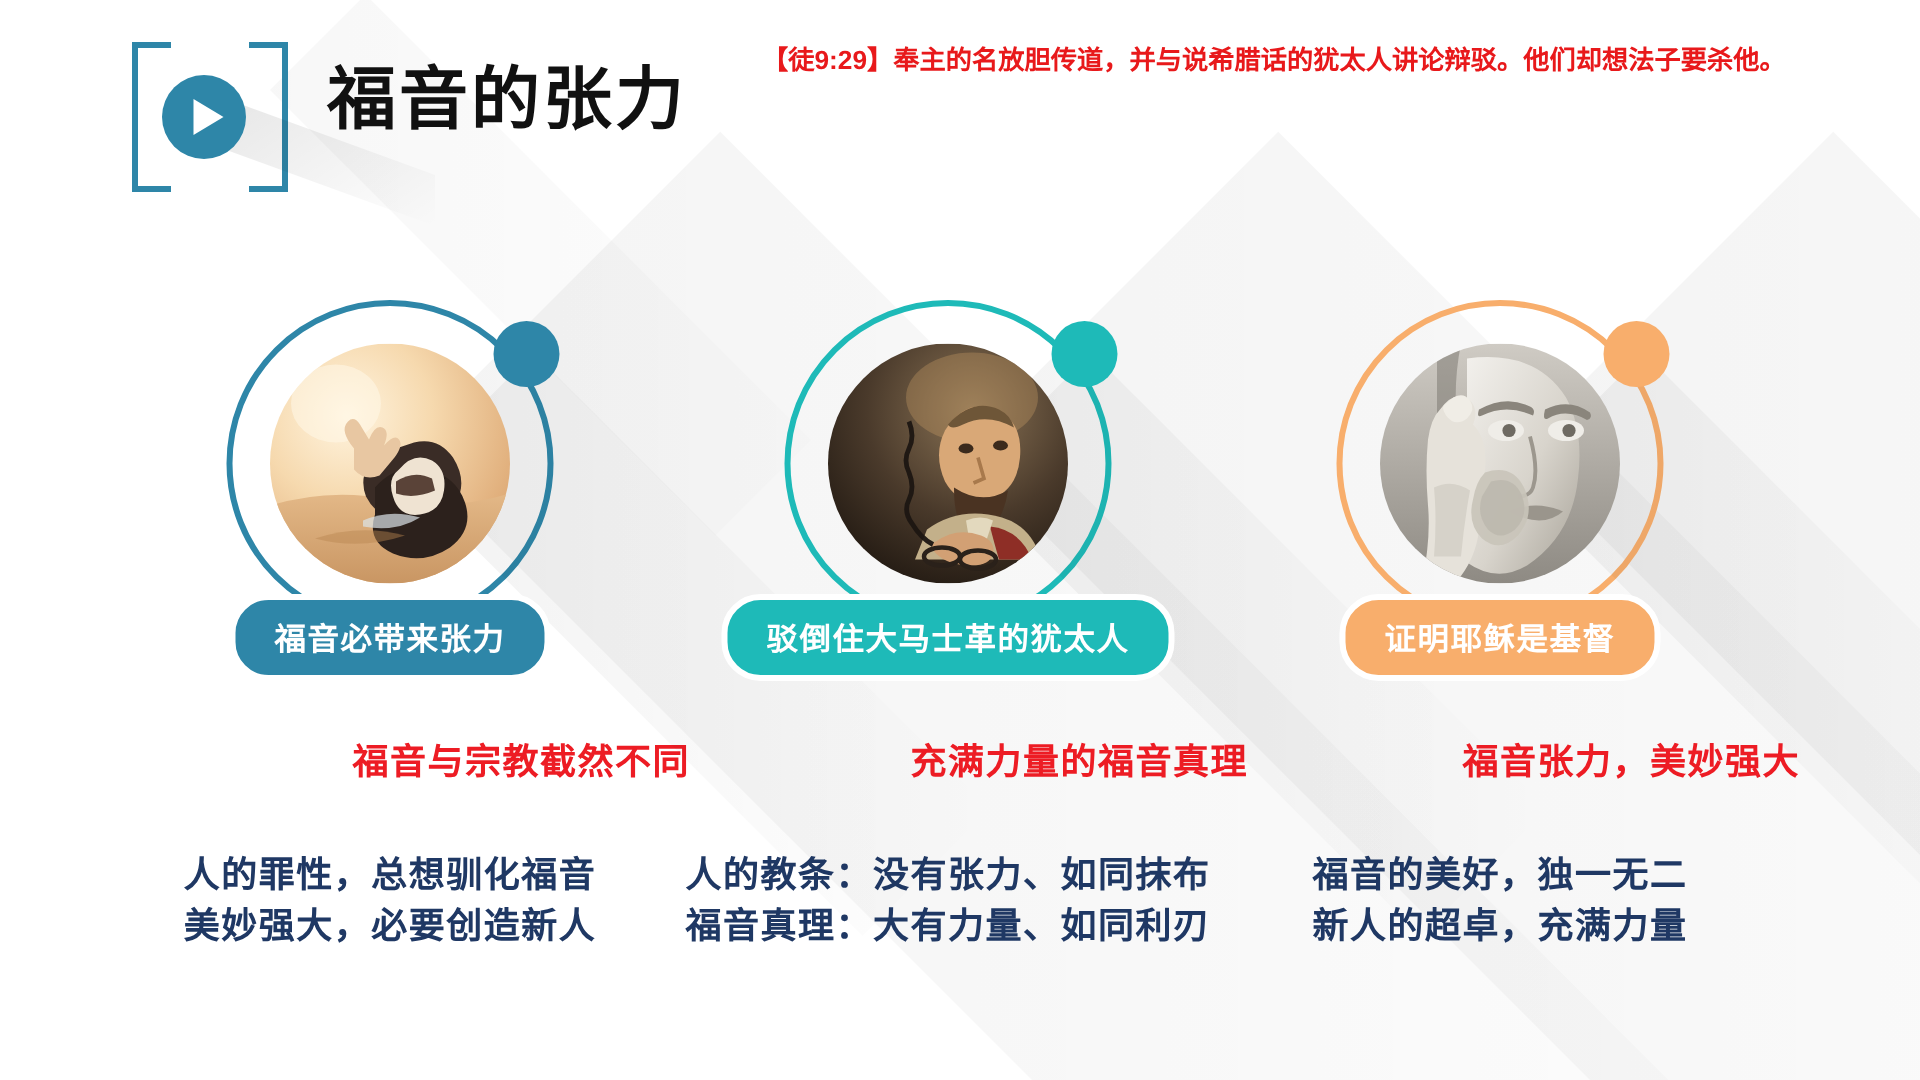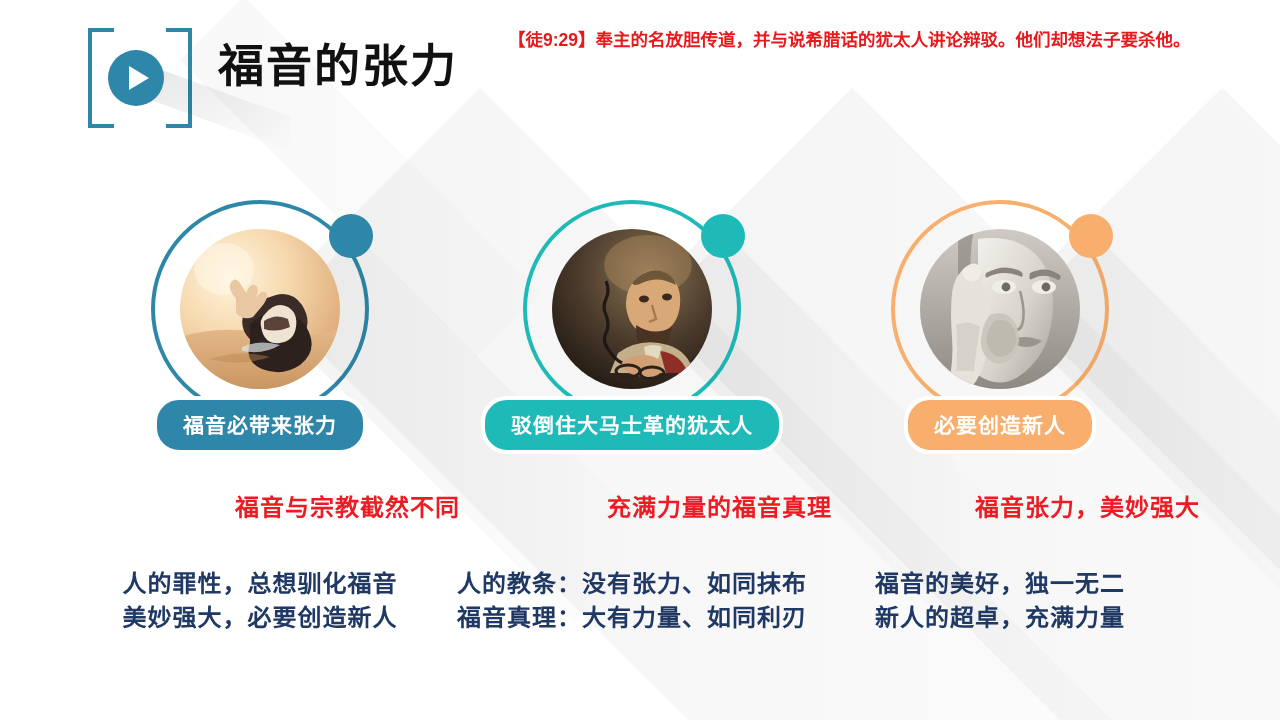--- a/index.html
+++ b/index.html
@@ -393,21 +393,21 @@
             <path d="M40 44 q10 -14 20 -6 q6 6 2 16 q10 10 8 30 q-2 20 -4 40 q-2 20 -16 36 l-22 0 q6 -30 4 -52 q-2 -24 0 -44 q2 -14 8 -20 z" fill="#E6E2DA"></path>
             <path d="M44 40 q10 -10 16 -2 q4 6 -2 12 q-8 6 -14 -2 q-4 -6 0 -8 z" fill="#F0EDE6"></path>
             <path d="M36 96 q12 -6 24 2 q-4 22 -6 44 l-18 0 q2 -24 0 -46 z" fill="#D6D2C9"></path>
 
             <path d="M70 86 q18 -6 26 10 q8 18 -4 32 q-12 12 -24 2 q-10 -10 -6 -26 q2 -12 8 -18 z" fill="#C9C4BA" opacity=".92"></path>
             <path d="M74 92 q14 -4 20 8 q6 14 -4 24 q-10 8 -18 0 q-8 -10 -4 -22 z" fill="#BDB8AE" opacity=".9"></path>
           </svg>
         </div>
       </div>
 
-      <div class="pill">必要创造新人</div>
+      <div class="pill">证明耶稣是基督</div>
 
       <div class="headline">福音张力，美妙强大</div>
 
       <div class="lines">
         <div>福音的美好，独一无二</div>
         <div>新人的超卓，充满力量</div>
       </div>
     </div>
 
   </div>

